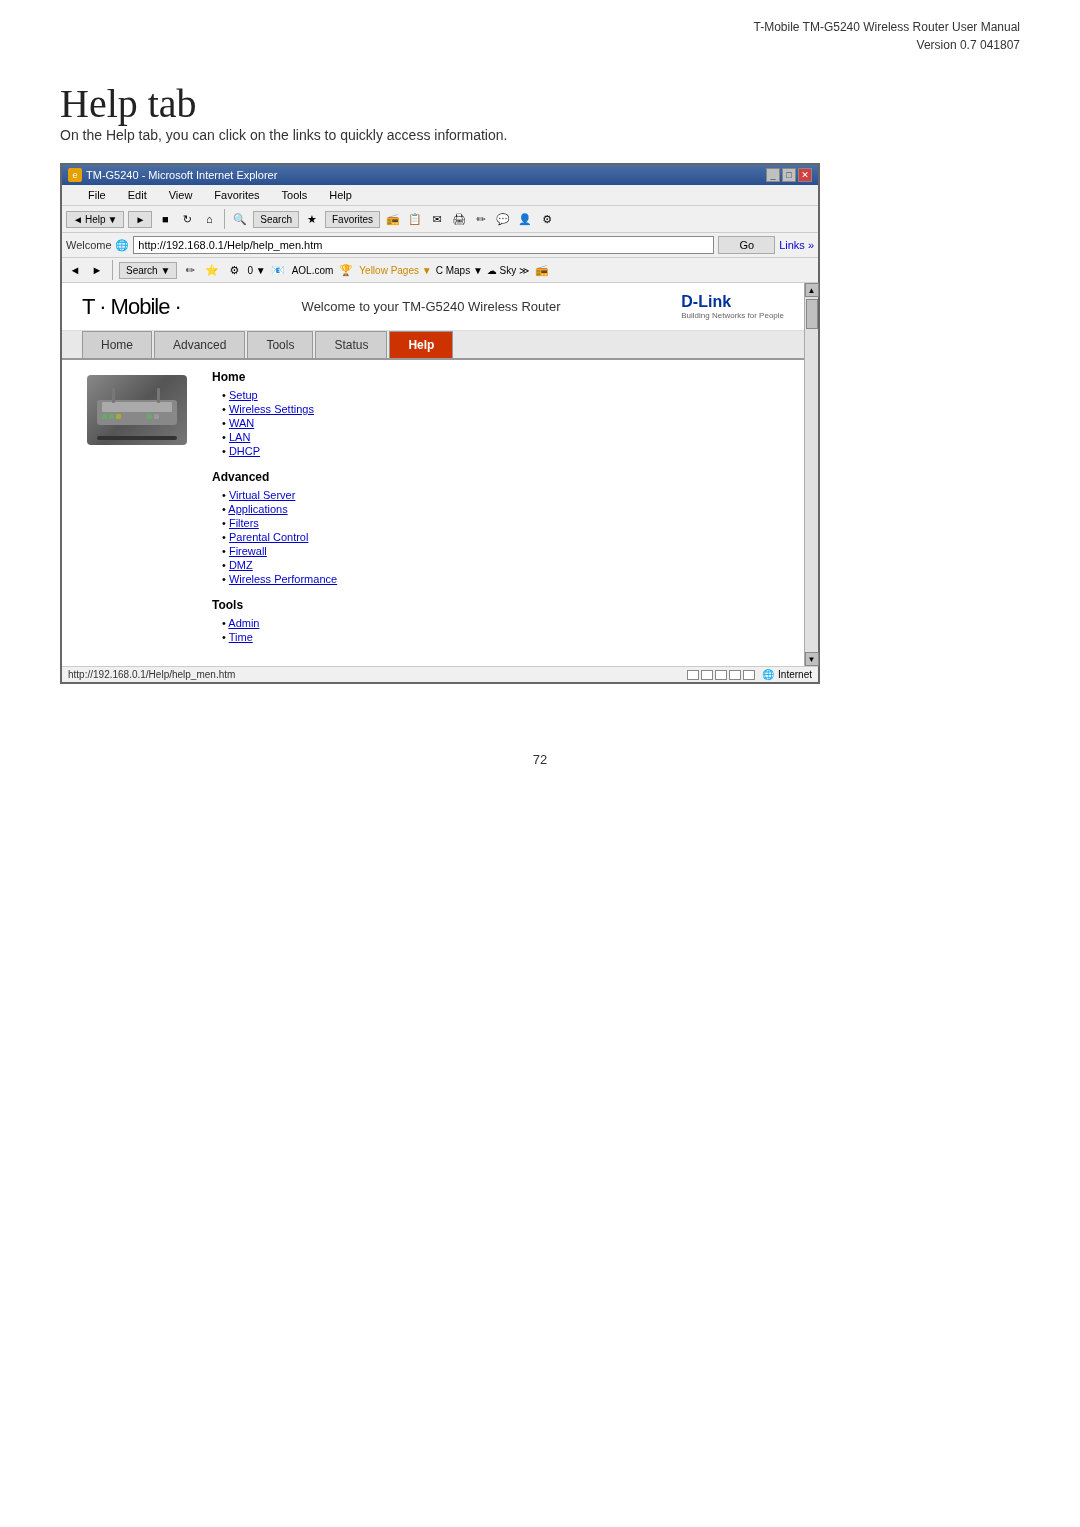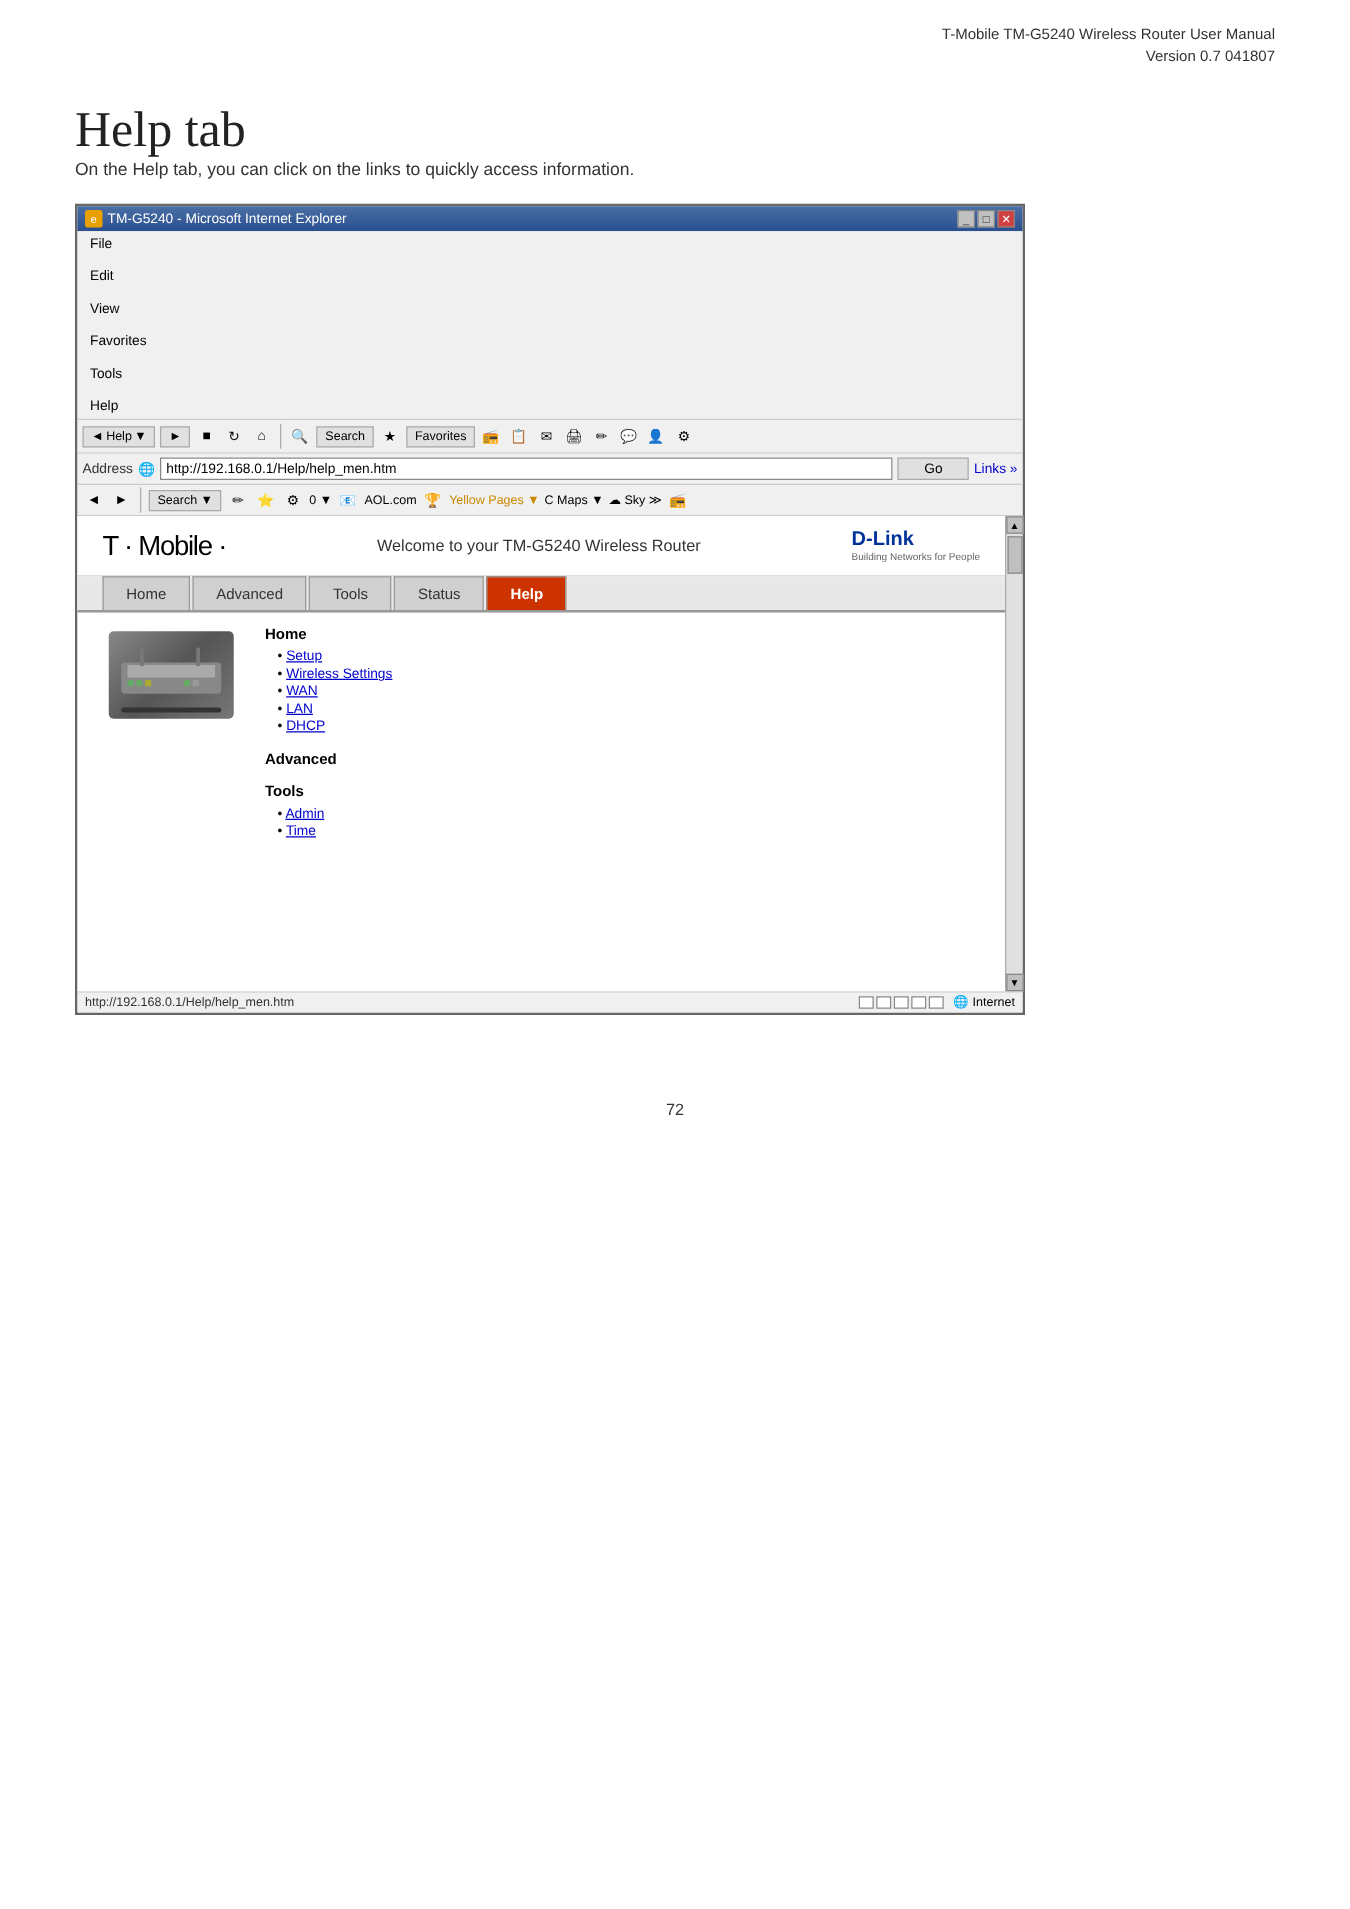--- a/index.html
+++ b/index.html
@@ -91,24 +91,23 @@
       color: #333;
     }
 
     .btn-close { background: #d04040; color: #fff; }
 
     
     .browser-menubar {
       background: #f0f0f0;
       border-bottom: 1px solid #ccc;
       display: flex;
-      padding: 2px 4px;
+      padding: 2px 20px;
       font-size: 11px;
       gap: 10px;
-      flex-direction: column;
     }
 
     .menu-item {
       padding: 2px 6px;
       cursor: pointer;
       color: #000;
     }
 
     
     .browser-toolbar {
@@ -500,21 +499,21 @@
     <div class="toolbar-icon">📋</div>
     <div class="toolbar-icon">✉</div>
     <div class="toolbar-icon">🖨</div>
     <div class="toolbar-icon">✏</div>
     <div class="toolbar-icon">💬</div>
     <div class="toolbar-icon">👤</div>
     <div class="toolbar-icon">⚙</div>
   </div>
 
   <div class="browser-addressbar">
-    <span class="address-label">Address</span>
+    <span class="address-label">Welcome</span>
     <span style="font-size:11px;">🌐</span>
     <input class="address-input" type="text" value="http://192.168.0.1/Help/help_men.htm" style="">
     <button class="address-go-btn">Go</button>
     <span class="links-btn">Links »</span>
   </div>
 
   <div class="browser-toolbar2">
     <div class="toolbar-icon">◄</div>
     <div class="toolbar-icon">►</div>
     <div class="toolbar-separator"></div>
@@ -582,20 +581,29 @@
                 <li><a>Setup</a></li>
                 <li><a>Wireless Settings</a></li>
                 <li><a>WAN</a></li>
                 <li><a>LAN</a></li>
                 <li><a>DHCP</a></li>
               </ul>
             </div>
 
             <div class="content-section">
               <h3>Advanced</h3>
+              <ul>
+                <li><a>Virtual Server</a></li>
+                <li><a>Applications</a></li>
+                <li><a>Filters</a></li>
+                <li><a>Parental Control</a></li>
+                <li><a>Firewall</a></li>
+                <li><a>DMZ</a></li>
+                <li><a>Wireless Performance</a></li>
+              </ul>
             </div>
 
             <div class="content-section">
               <h3>Tools</h3>
               <ul>
                 <li><a>Admin</a></li>
                 <li><a>Time</a></li>
               </ul>
             </div>
 

